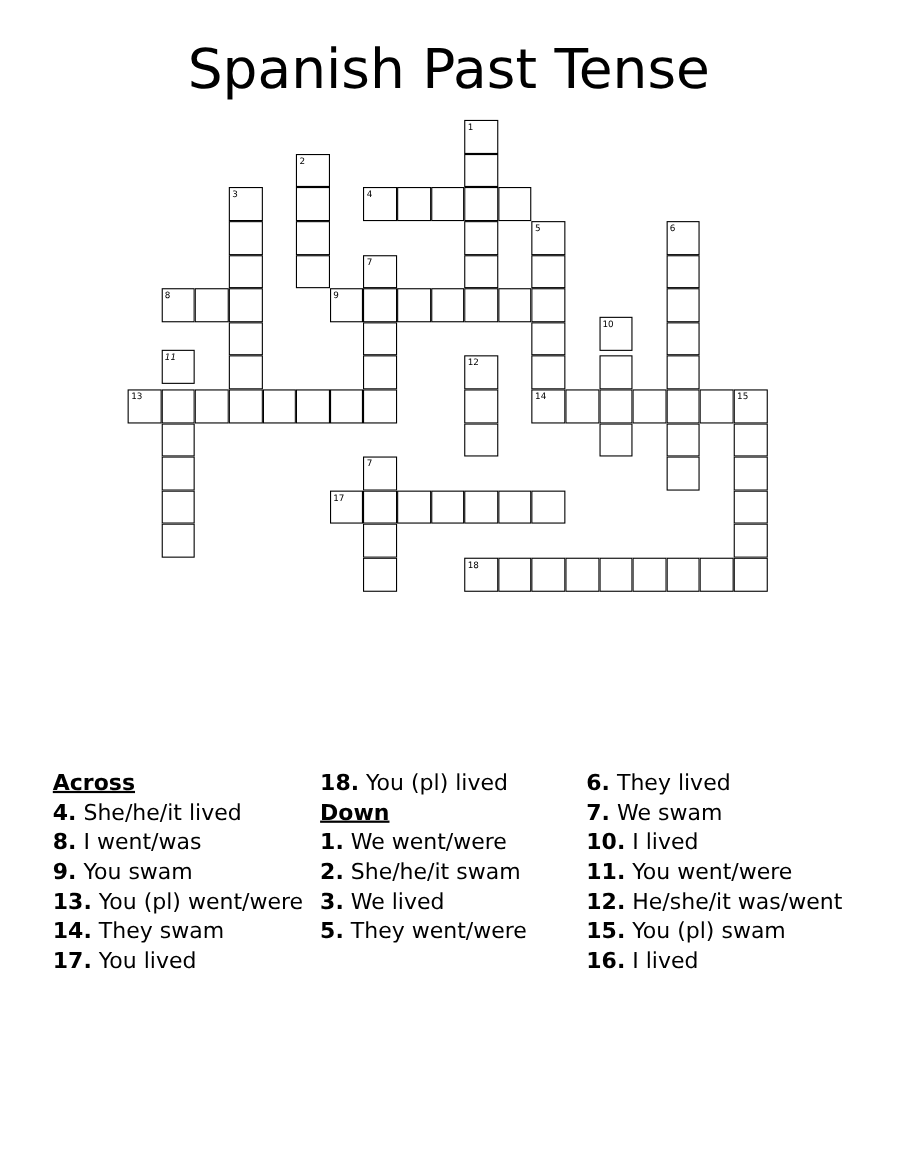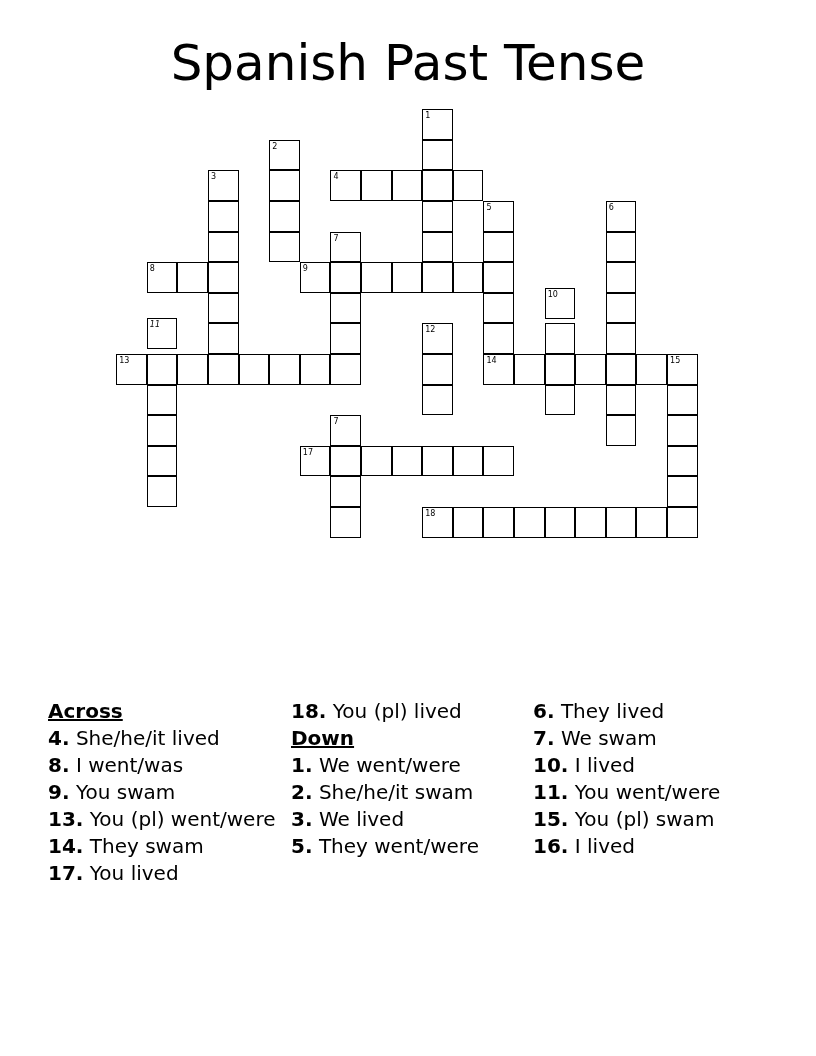--- a/index.html
+++ b/index.html
@@ -165,15 +165,16 @@
   <div class="clue"><b>2.</b> <span>She/he/it swam</span></div>
   <div class="clue"><b>3.</b> <span>We lived</span></div>
   <div class="clue"><b>5.</b> <span>They went/were</span></div>
 </div>
 
 <div class="col" style="left:533px;">
   <div class="clue"><b>6.</b> <span>They lived</span></div>
   <div class="clue"><b>7.</b> <span>We swam</span></div>
   <div class="clue"><b>10.</b> <span>I lived</span></div>
   <div class="clue"><b>11.</b> <span>You went/were</span></div>
+  <div class="clue"><b>12.</b> <span>He/she/it was/went</span></div>
   <div class="clue"><b>15.</b> <span>You (pl) swam</span></div>
   <div class="clue"><b>16.</b> <span>I lived</span></div>
 </div>
 
 </body></html>

